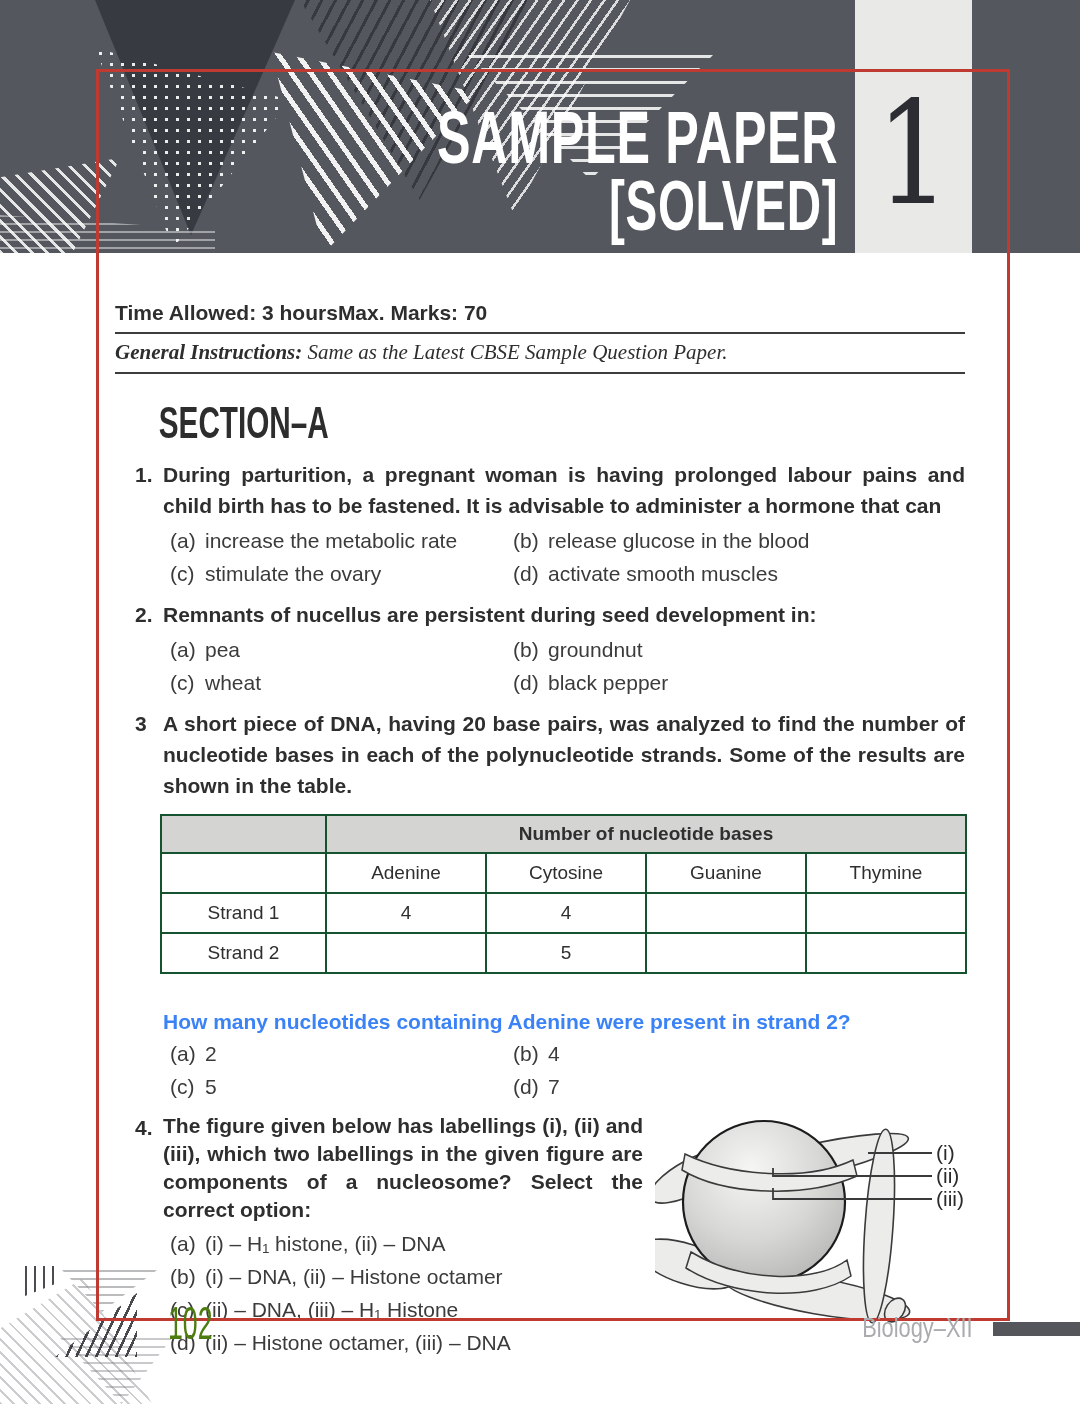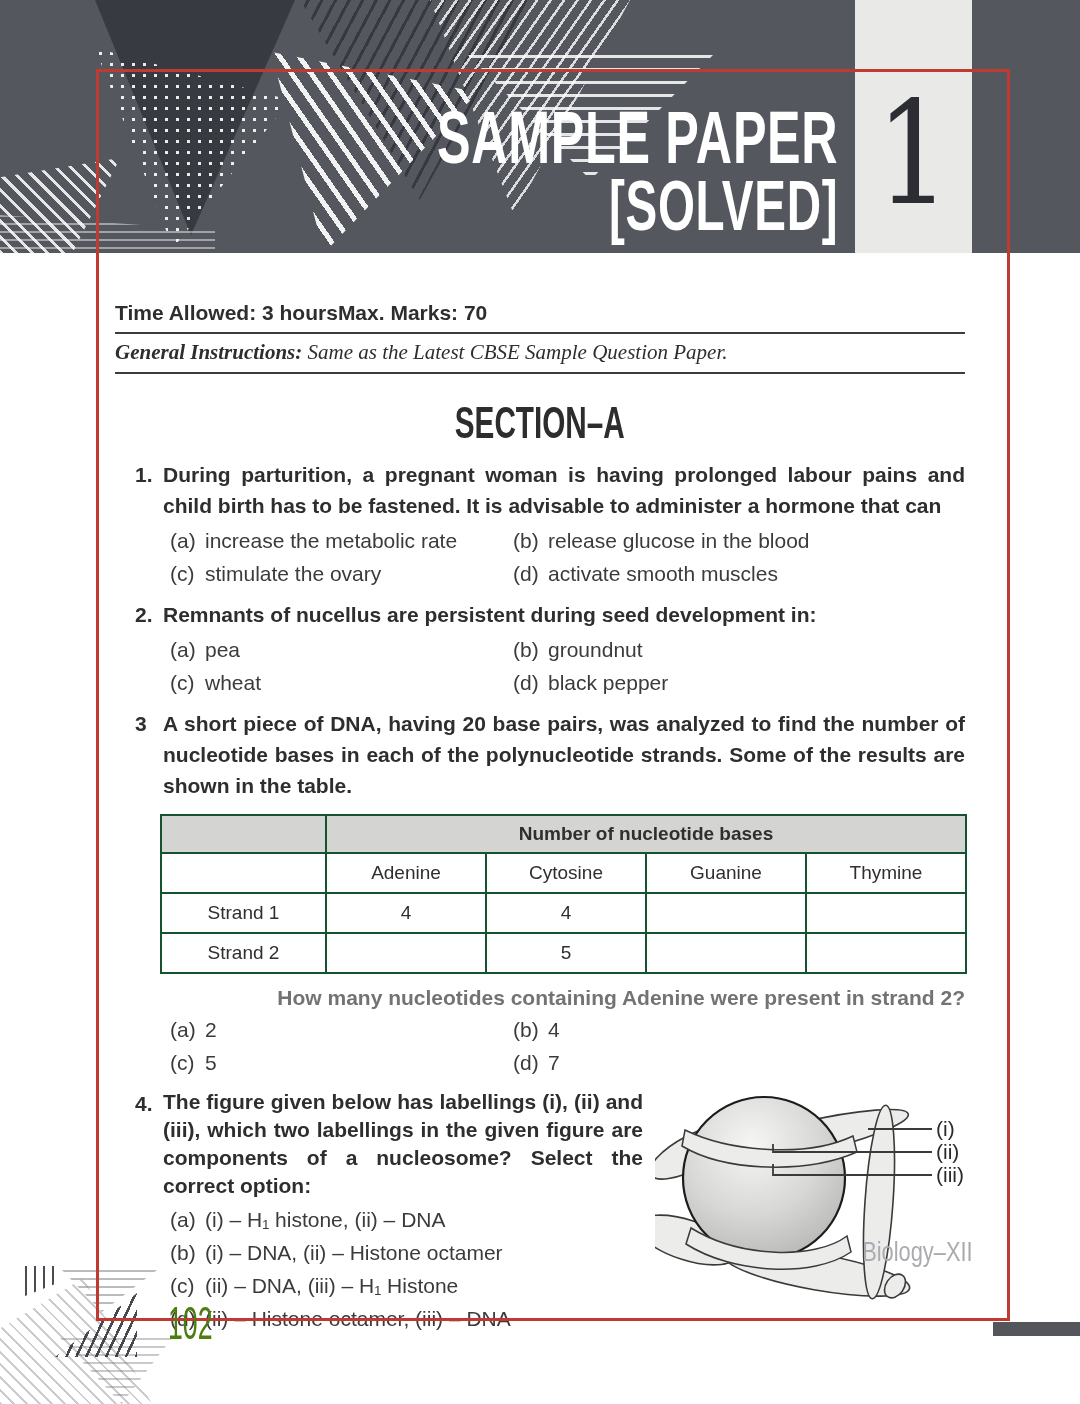--- a/index.html
+++ b/index.html
@@ -36,50 +36,50 @@
   .red-frame{position:absolute;left:96px;top:69px;width:908px;height:1246px;
              border:3px solid #bf3a31;z-index:5;pointer-events:none;}
 
   
   .content{position:absolute;left:115px;top:301px;width:850px;z-index:2;}
   .meta-row{display:flex;justify-content:flex-start;font-size:21px;font-weight:bold;color:#2e2e2e;
             padding-bottom:7px;border-bottom:2.5px solid #3c3c3c;}
   .instructions{font-family:"Liberation Serif","DejaVu Serif",serif;font-style:italic;font-size:21px;color:#2e2e2e;
                 padding:6px 0 7px;border-bottom:2px solid #3c3c3c;}
   .instructions .lbl{font-weight:bold;margin-top:20px;}
-  .section-title{text-align:center;margin:26px 0 14px;font-weight:bold;font-size:45px;color:#2d2d2d;line-height:1;}
+  .section-title{text-align:left;margin:26px 0 14px;font-weight:bold;font-size:45px;color:#2d2d2d;line-height:1;}
   .section-title span{display:inline-block;transform:scaleX(.66);transform-origin:center;}
 
   .q{display:flex;font-size:21px;margin-top:14px;}
   .q-num{flex:none;width:48px;padding-left:20px;box-sizing:border-box;font-weight:bold;color:#2e2e2e;line-height:31px;}
   .q-body{flex:1;min-width:0;}
   .q-text{font-weight:bold;color:#2e2e2e;line-height:31px;text-align:justify;}
   .opts{display:grid;grid-template-columns:343px auto;row-gap:11px;margin:9px 0 0 7px;line-height:22px;}
   .opts.single{grid-template-columns:auto;}
   .opt-label{display:inline-block;width:35px;color:#3b3b3b;}
   .opt-text{color:#3b3b3b;}
 
   
   .dna-table{border-collapse:collapse;table-layout:fixed;width:805px;margin:13px 0 0 -3px;
              font-size:19px;color:#2f2f2f;}
   .dna-table td{border:2px solid #14532d;text-align:center;vertical-align:middle;padding:0;}
   .dna-table .r-head td{background:#d4d4d3;font-weight:bold;height:36px;}
   .dna-table .r-cols td{height:38px;}
   .dna-table .r-data td{height:38px;}
-  .sub-q{font-weight:bold;color:#737373;margin-top:12px;font-size:21px;text-align:right;}
+  .sub-q{font-weight:bold;color:#3b82f6;margin-top:36px;font-size:21px;}
 
   
   .q4-body{position:relative;}
   .q4-text{width:480px;font-weight:bold;color:#2e2e2e;line-height:28px;text-align:justify;font-size:21px;}
   .figure{position:absolute;left:492px;top:2px;width:350px;height:234px;}
 
   
   .page-num{position:absolute;left:168px;top:1300px;z-index:6;font-size:46px;color:#4d7c0f;line-height:1;}
   .page-num span{display:inline-block;transform:scaleX(.58);transform-origin:left center;}
-  .book-title{position:absolute;right:107px;top:1238px;z-index:6;font-size:28px;color:#a9abae;line-height:1;}
+  .book-title{position:absolute;right:107px;top:1314px;z-index:6;font-size:28px;color:#a9abae;line-height:1;}
   .book-title span{display:inline-block;transform:scaleX(.78);transform-origin:right center;}
   .footer-bar{position:absolute;left:993px;top:1322px;width:87px;height:14px;background:#54565c;z-index:6;}
 
   .fd{position:absolute;z-index:1;}
   .fd1{left:55px;top:1293px;width:82px;height:64px;clip-path:polygon(100% 0,100% 100%,0 100%);
        background:repeating-linear-gradient(115deg,rgba(40,42,48,.85) 0 2.5px,transparent 2.5px 9px);}
   .fd2{left:0;top:1278px;width:152px;height:126px;clip-path:polygon(0 40%,55% 0,100% 100%,0 100%);
        background:repeating-linear-gradient(45deg,rgba(120,122,128,.38) 0 2px,transparent 2px 9px);}
   .fd3{left:60px;top:1338px;width:112px;height:66px;clip-path:polygon(0 0,100% 0,55% 100%);
        background:repeating-linear-gradient(180deg,rgba(120,122,128,.4) 0 2px,transparent 2px 8px);}

